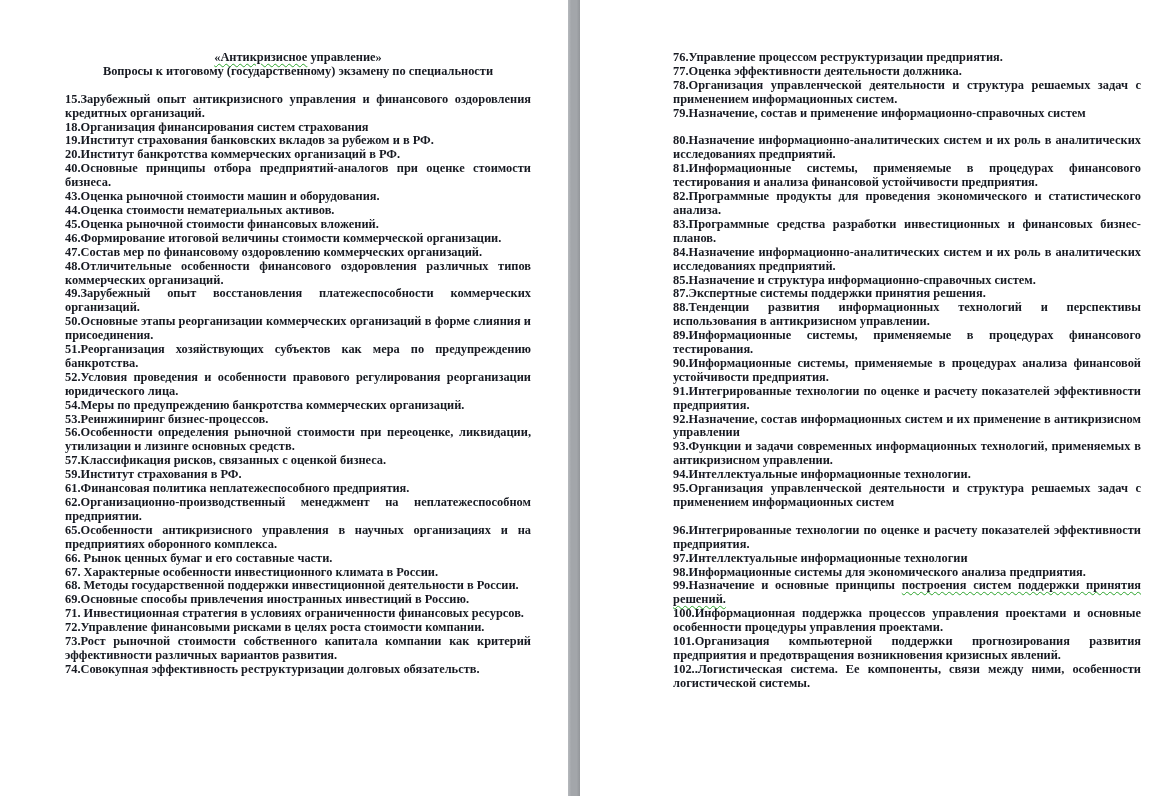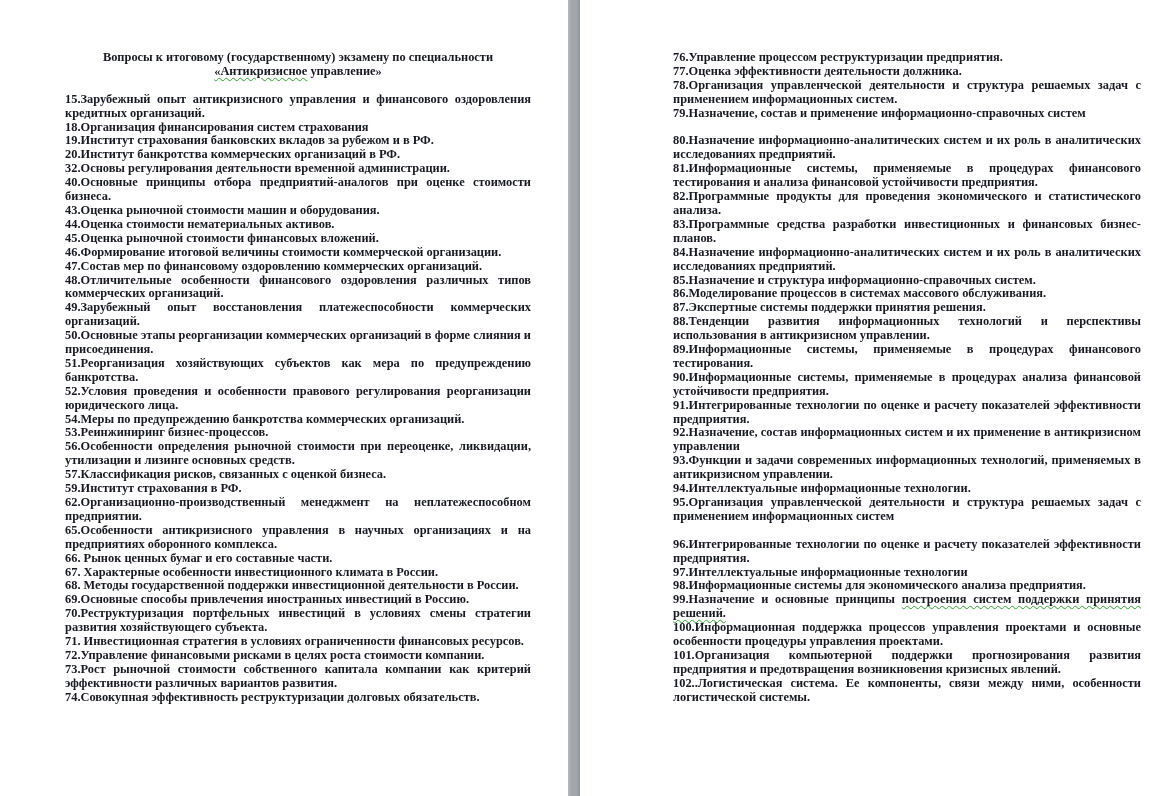--- a/index.html
+++ b/index.html
@@ -42,52 +42,51 @@
     text-underline-offset: 2px;
   }
 </style>
 </head>
 <body>
 
 <div class="workspace">
 
   <div class="page page-left">
     <div class="content" id="left-content">
+      <p class="para title-line"><span class="wavy">«Антикризисное</span><span> управление»</span></p>
       <p class="para title-line">Вопросы к итоговому (государственному) экзамену по специальности</p>
-      <p class="para title-line"><span class="wavy">«Антикризисное</span><span> управление»</span></p>
       <p class="para blank">&nbsp;</p>
       <div id="left-items">
           <p class="para">15.Зарубежный опыт антикризисного управления и финансового оздоровления кредитных организаций.</p>
           <p class="para">18.Организация финансирования систем страхования</p>
           <p class="para">19.Институт страхования банковских вкладов за рубежом и в РФ.</p>
           <p class="para">20.Институт банкротства коммерческих организаций в РФ.</p>
-          <p class="para">32.Основы регулирования деятельности временной администрации.</p>
           <p class="para">40.Основные принципы отбора предприятий-аналогов при оценке стоимости бизнеса.</p>
           <p class="para">43.Оценка рыночной стоимости машин и оборудования.</p>
           <p class="para">44.Оценка стоимости нематериальных активов.</p>
           <p class="para">45.Оценка рыночной стоимости финансовых вложений.</p>
           <p class="para">46.Формирование итоговой величины стоимости коммерческой организации.</p>
           <p class="para">47.Состав мер по финансовому оздоровлению коммерческих организаций.</p>
           <p class="para">48.Отличительные особенности финансового оздоровления различных типов коммерческих организаций.</p>
           <p class="para">49.Зарубежный опыт восстановления платежеспособности коммерческих организаций.</p>
           <p class="para">50.Основные этапы реорганизации коммерческих организаций в форме слияния и присоединения.</p>
           <p class="para">51.Реорганизация хозяйствующих субъектов как мера по предупреждению банкротства.</p>
           <p class="para">52.Условия проведения и особенности правового регулирования реорганизации юридического лица.</p>
           <p class="para">54.Меры по предупреждению банкротства коммерческих организаций.</p>
           <p class="para">53.Реинжиниринг бизнес-процессов.</p>
           <p class="para">56.Особенности определения рыночной стоимости при переоценке, ликвидации, утилизации и лизинге основных средств.</p>
           <p class="para">57.Классификация рисков, связанных с оценкой бизнеса.</p>
           <p class="para">59.Институт страхования в РФ.</p>
+          <p class="para">61.Финансовая политика неплатежеспособного предприятия.</p>
           <p class="para">62.Организационно-производственный менеджмент на неплатежеспособном предприятии.</p>
           <p class="para">65.Особенности антикризисного управления в научных организациях и на предприятиях оборонного комплекса.</p>
           <p class="para">66. Рынок ценных бумаг и его составные части.</p>
           <p class="para">67. Характерные особенности инвестиционного климата в России.</p>
           <p class="para">68. Методы государственной поддержки инвестиционной деятельности в России.</p>
           <p class="para">69.Основные способы привлечения иностранных инвестиций в Россию.</p>
-          <p class="para">70.Реструктуризация портфельных инвестиций в условиях смены стратегии развития хозяйствующего субъекта.</p>
           <p class="para">71. Инвестиционная стратегия в условиях ограниченности финансовых ресурсов.</p>
           <p class="para">72.Управление финансовыми рисками в целях роста стоимости компании.</p>
           <p class="para">73.Рост рыночной стоимости собственного капитала компании как критерий эффективности различных вариантов развития.</p>
           <p class="para">74.Совокупная эффективность реструктуризации долговых обязательств.</p>
         </div>
     </div>
   </div>
 
   <div class="page-gap"></div>
 
@@ -98,21 +97,20 @@
           <p class="para">77.Оценка эффективности деятельности должника.</p>
           <p class="para">78.Организация управленческой деятельности и структура решаемых задач с применением информационных систем.</p>
           <p class="para">79.Назначение, состав и применение информационно-справочных систем</p>
           <p class="para blank">&nbsp;</p>
           <p class="para">80.Назначение информационно-аналитических систем и их роль в аналитических исследованиях предприятий.</p>
           <p class="para">81.Информационные системы, применяемые в процедурах финансового тестирования и анализа финансовой устойчивости предприятия.</p>
           <p class="para">82.Программные продукты для проведения экономического и статистического анализа.</p>
           <p class="para">83.Программные средства разработки инвестиционных и финансовых бизнес-планов.</p>
           <p class="para">84.Назначение информационно-аналитических систем и их роль в аналитических исследованиях предприятий.</p>
           <p class="para">85.Назначение и структура информационно-справочных систем.</p>
-          <p class="para">86.Моделирование процессов в системах массового обслуживания.</p>
           <p class="para">87.Экспертные системы поддержки принятия решения.</p>
           <p class="para">88.Тенденции развития информационных технологий и перспективы использования в антикризисном управлении.</p>
           <p class="para">89.Информационные системы, применяемые в процедурах финансового тестирования.</p>
           <p class="para">90.Информационные системы, применяемые в процедурах анализа финансовой устойчивости предприятия.</p>
           <p class="para">91.Интегрированные технологии по оценке и расчету показателей эффективности предприятия.</p>
           <p class="para">92.Назначение, состав информационных систем и их применение в антикризисном управлении</p>
           <p class="para">93.Функции и задачи современных информационных технологий, применяемых в антикризисном управлении.</p>
           <p class="para">94.Интеллектуальные информационные технологии.</p>
           <p class="para">95.Организация управленческой деятельности и структура решаемых задач с применением информационных систем</p>
           <p class="para blank">&nbsp;</p>

